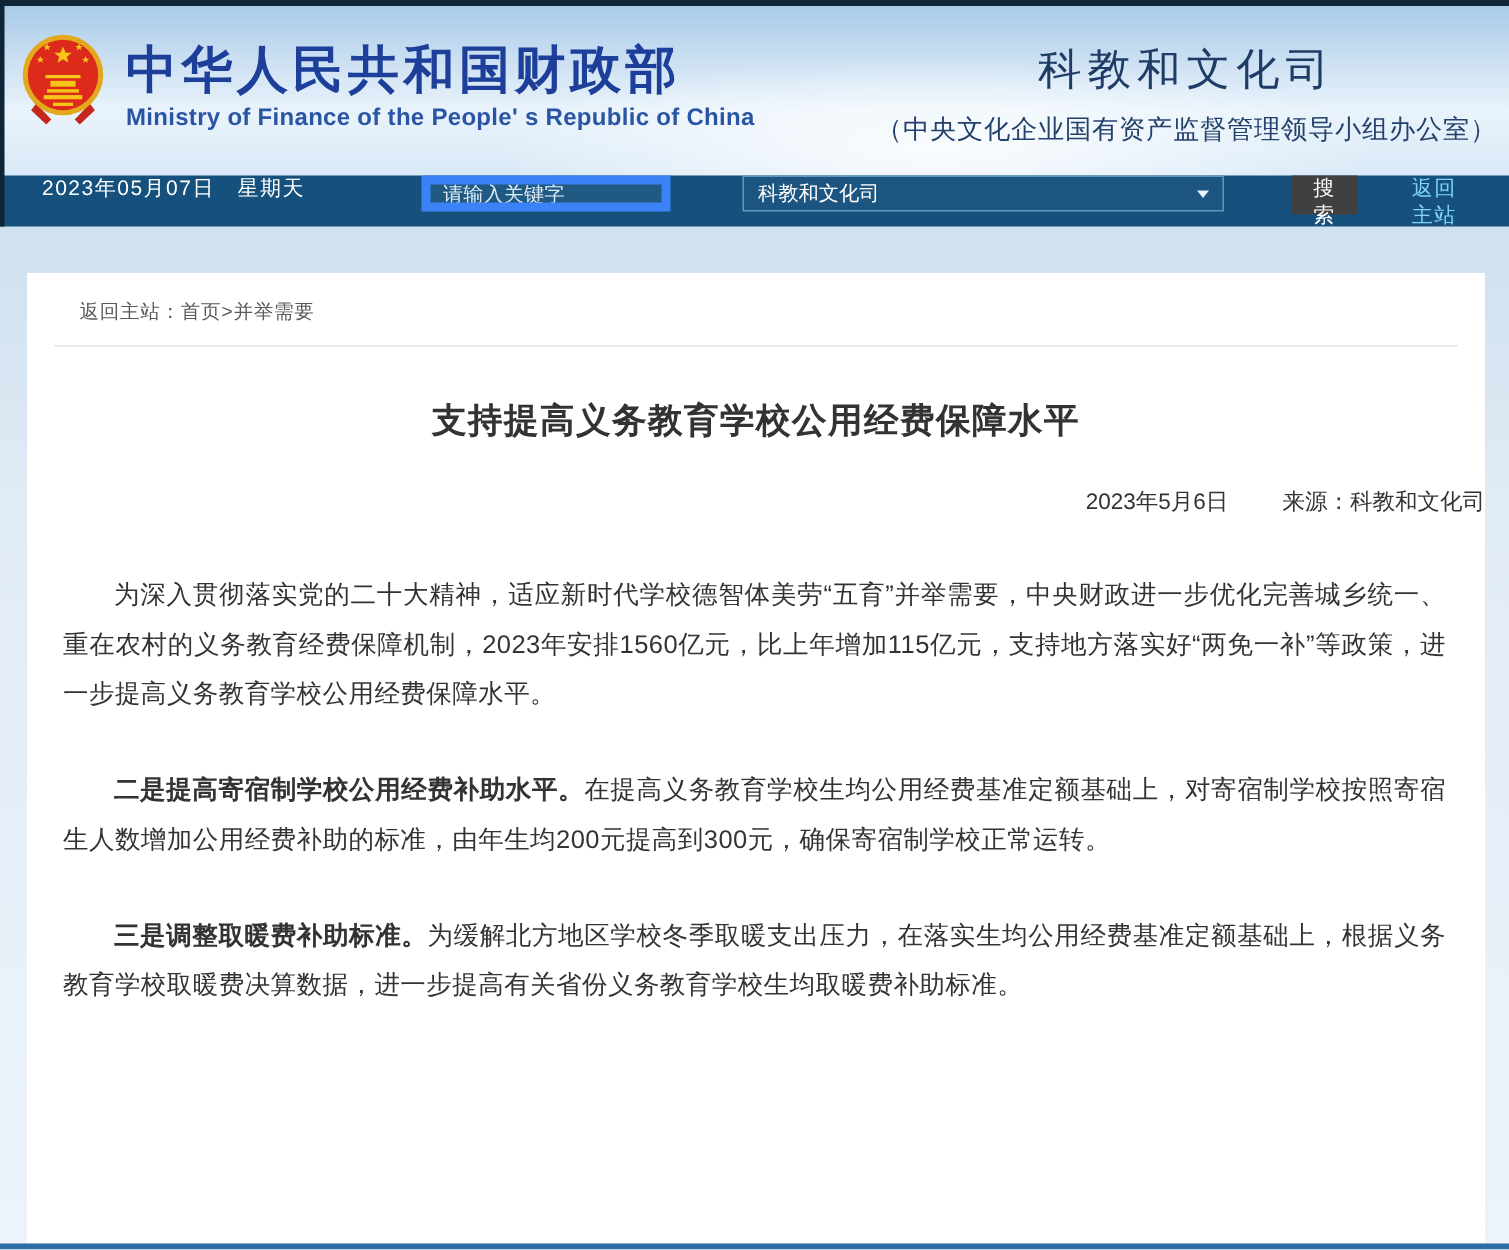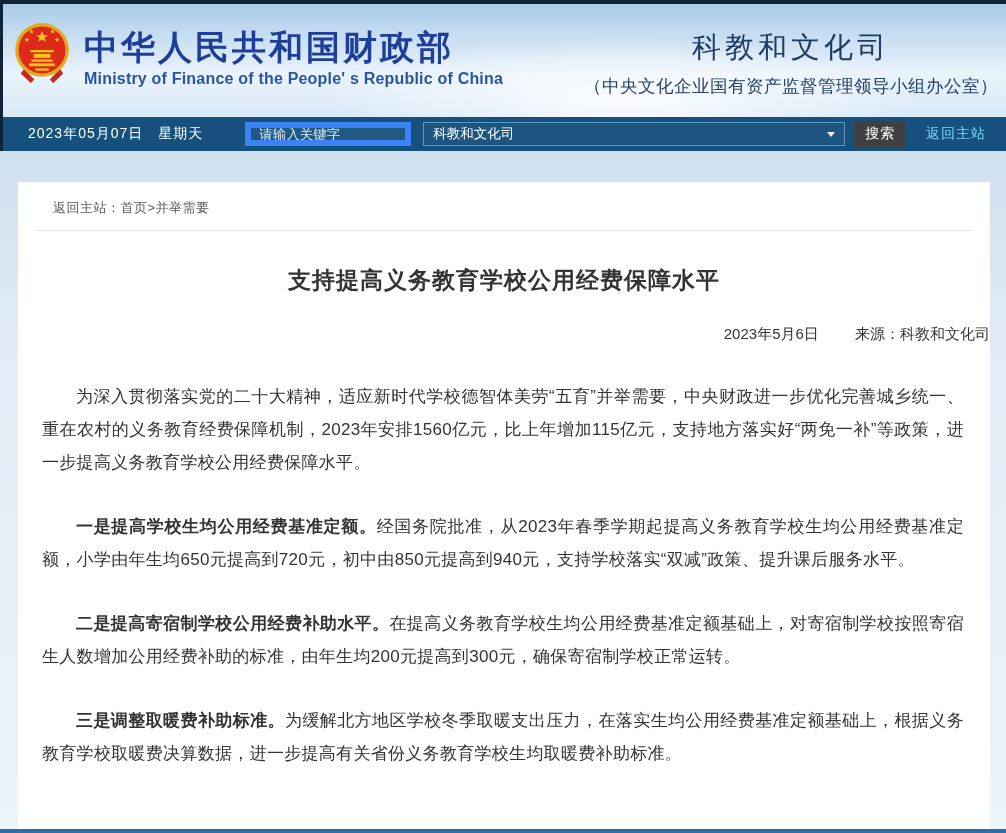--- a/index.html
+++ b/index.html
@@ -30,22 +30,22 @@
   }
   .site-title-en {
     font-size:16px; font-weight:bold; color:#2a55a5; letter-spacing:.2px; margin-top:4px;
   }
   .dept { position:absolute; right:8px; top:26px; text-align:center; z-index:2; }
   .dept-title { font-size:29px; color:#1e3c66; letter-spacing:4px; line-height:34px; }
   .dept-subtitle { font-size:17.5px; color:#24416b; margin-top:10px; letter-spacing:.5px; }
 
   
   .navbar {
-    height:34px; background:#15517c; display:flex; align-items:center;
-    color:#fff; font-size:14px; position:relative; z-index:4;
+    height:34px; background:#15517c; display:flex; align-items:flex-start;
+    color:#fff; font-size:14px; position:relative; z-index:4;gap:36px;
   }
   .nav-date { margin-left:28px; letter-spacing:1px; white-space:nowrap; }
   .search-input {
     margin-left:42px; width:166px; height:24px; border:6px solid #3b82f6;
     background:rgba(255,255,255,.05); color:#fff; font-size:13.5px; padding:0 8px;
     font-family:Liberation Sans, sans-serif; outline:none;
   }
   .search-input::placeholder { color:#dcebf7; opacity:1; }
   .dept-select {
     margin-left:12px; width:422px; height:24px; border:1px solid #5e97c0;
@@ -141,21 +141,20 @@
       </div>
       <div class="article-title">
         <div>支持提高义务教育学校公用经费保障水平</div>
       </div>
       <div class="article-meta">
         <span>2023年5月6日</span>
         <span class="src"><span>来源：</span><span>科教和文化司</span></span>
       </div>
       <div class="article-body" id="paragraphs">
           <p>为深入贯彻落实党的二十大精神，适应新时代学校德智体美劳“五育”并举需要，中央财政进一步优化完善城乡统一、重在农村的义务教育经费保障机制，2023年安排1560亿元，比上年增加115亿元，支持地方落实好“两免一补”等政策，进一步提高义务教育学校公用经费保障水平。</p>
-          <p><strong>一是提高学校生均公用经费基准定额。</strong>经国务院批准，从2023年春季学期起提高义务教育学校生均公用经费基准定额，小学由年生均650元提高到720元，初中由850元提高到940元，支持学校落实“双减”政策、提升课后服务水平。</p>
           <p><strong>二是提高寄宿制学校公用经费补助水平。</strong>在提高义务教育学校生均公用经费基准定额基础上，对寄宿制学校按照寄宿生人数增加公用经费补助的标准，由年生均200元提高到300元，确保寄宿制学校正常运转。</p>
           <p><strong>三是调整取暖费补助标准。</strong>为缓解北方地区学校冬季取暖支出压力，在落实生均公用经费基准定额基础上，根据义务教育学校取暖费决算数据，进一步提高有关省份义务教育学校生均取暖费补助标准。</p>
         </div>
     </div>
   </div>
 
   <div class="bottom-line"></div>
 </div>
 
 </body></html>

